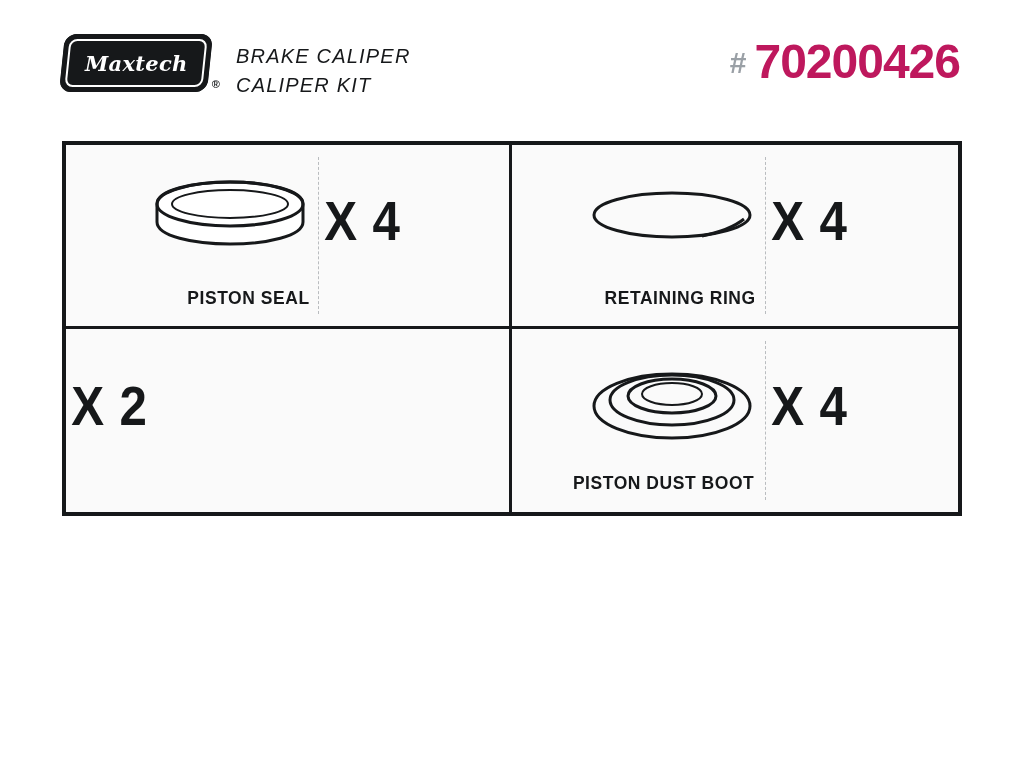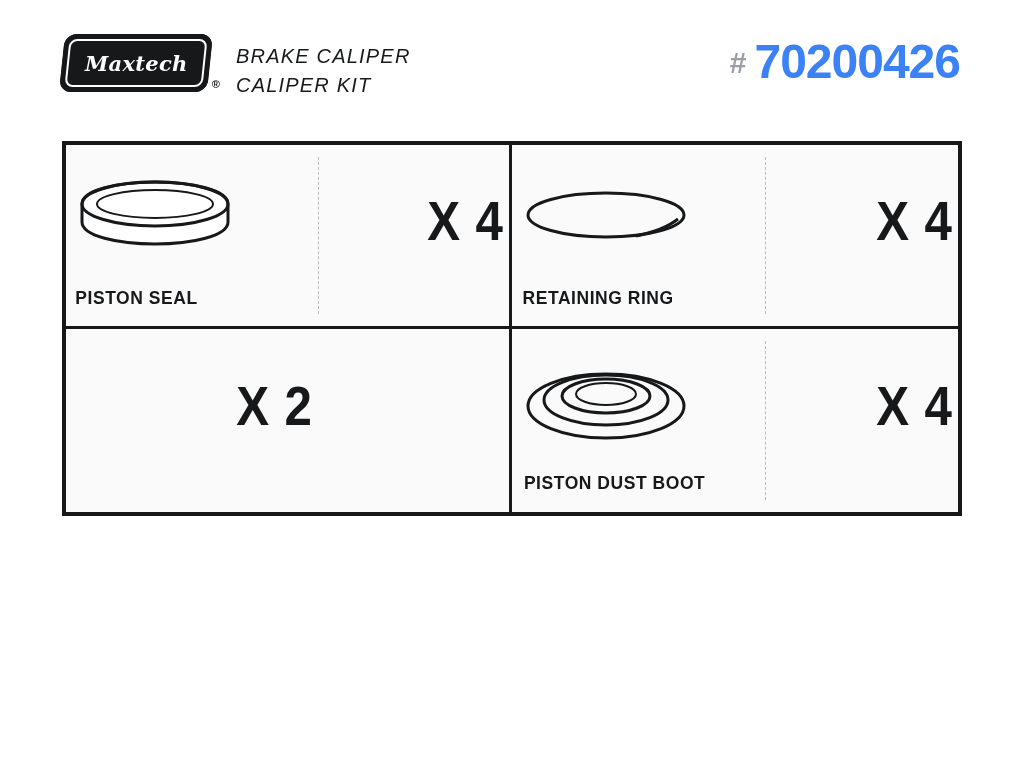--- a/index.html
+++ b/index.html
@@ -97,21 +97,21 @@
     font-size: 30px;
     color: #9aa0a6;
     line-height: 1;
     padding-bottom: 8px;
   }
   .partnum {
     font-family: "Liberation Sans", sans-serif;
     font-weight: 700;
     font-size: 48px;
     letter-spacing: -1px;
-    color: #3b82f6;
+    color: #be185d;
     line-height: 1;
   }
 
   
   .kit-table {
     position: absolute;
     left: 62px;
     top: 141px;
     width: 900px;
     height: 375px;
@@ -129,21 +129,21 @@
     box-sizing: border-box;
   }
   .cell.row-top.col-left  { border-right: 3px solid #16181a; border-bottom: 3px solid #16181a; }
   .cell.row-top.col-right { border-bottom: 3px solid #16181a; }
   .cell.row-bot.col-left  { border-right: 3px solid #16181a; }
 
   .cell-part {
     position: relative;
     display: flex;
     flex-direction: column;
-    align-items: flex-start;
+    align-items: flex-end;
     justify-content: center;
     padding: 6px 4px 4px 4px;
     box-sizing: border-box;
   }
   .cell-part::after {
     content: "";
     position: absolute;
     right: 0;
     top: 12px;
     bottom: 12px;
@@ -162,21 +162,21 @@
     font-size: 19px;
     letter-spacing: 0.6px;
     color: #16181a;
     text-align: center;
     transform: scaleX(0.92);
     white-space: nowrap;
   }
   .cell-qty {
     display: flex;
     align-items: center;
-    justify-content: flex-end;
+    justify-content: flex-start;
   }
   .qty-text {
     font-family: "Liberation Sans", sans-serif;
     font-weight: 700;
     font-size: 56px;
     letter-spacing: 1px;
     color: #16181a;
     transform: scaleX(0.88);
     line-height: 1;
     margin-bottom: 28px;

